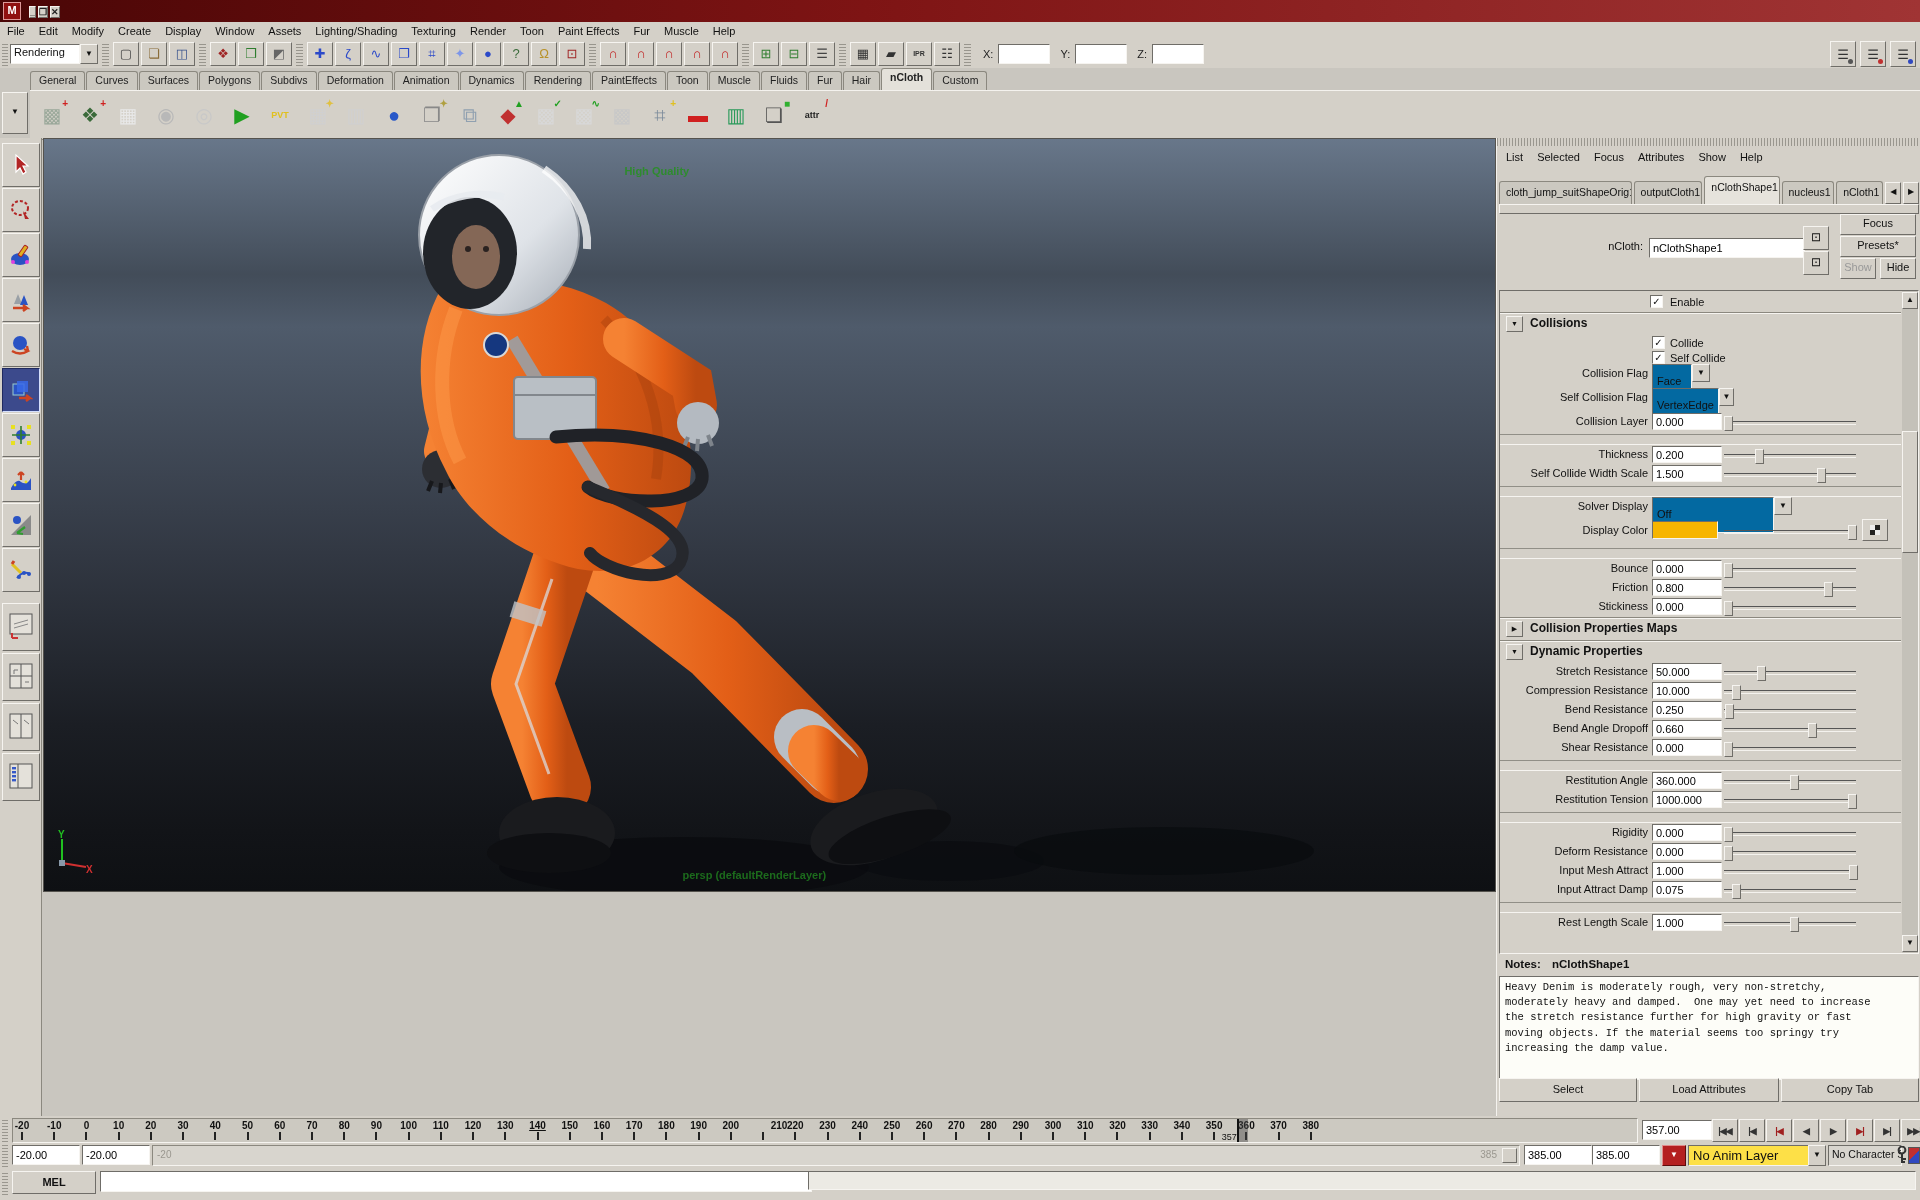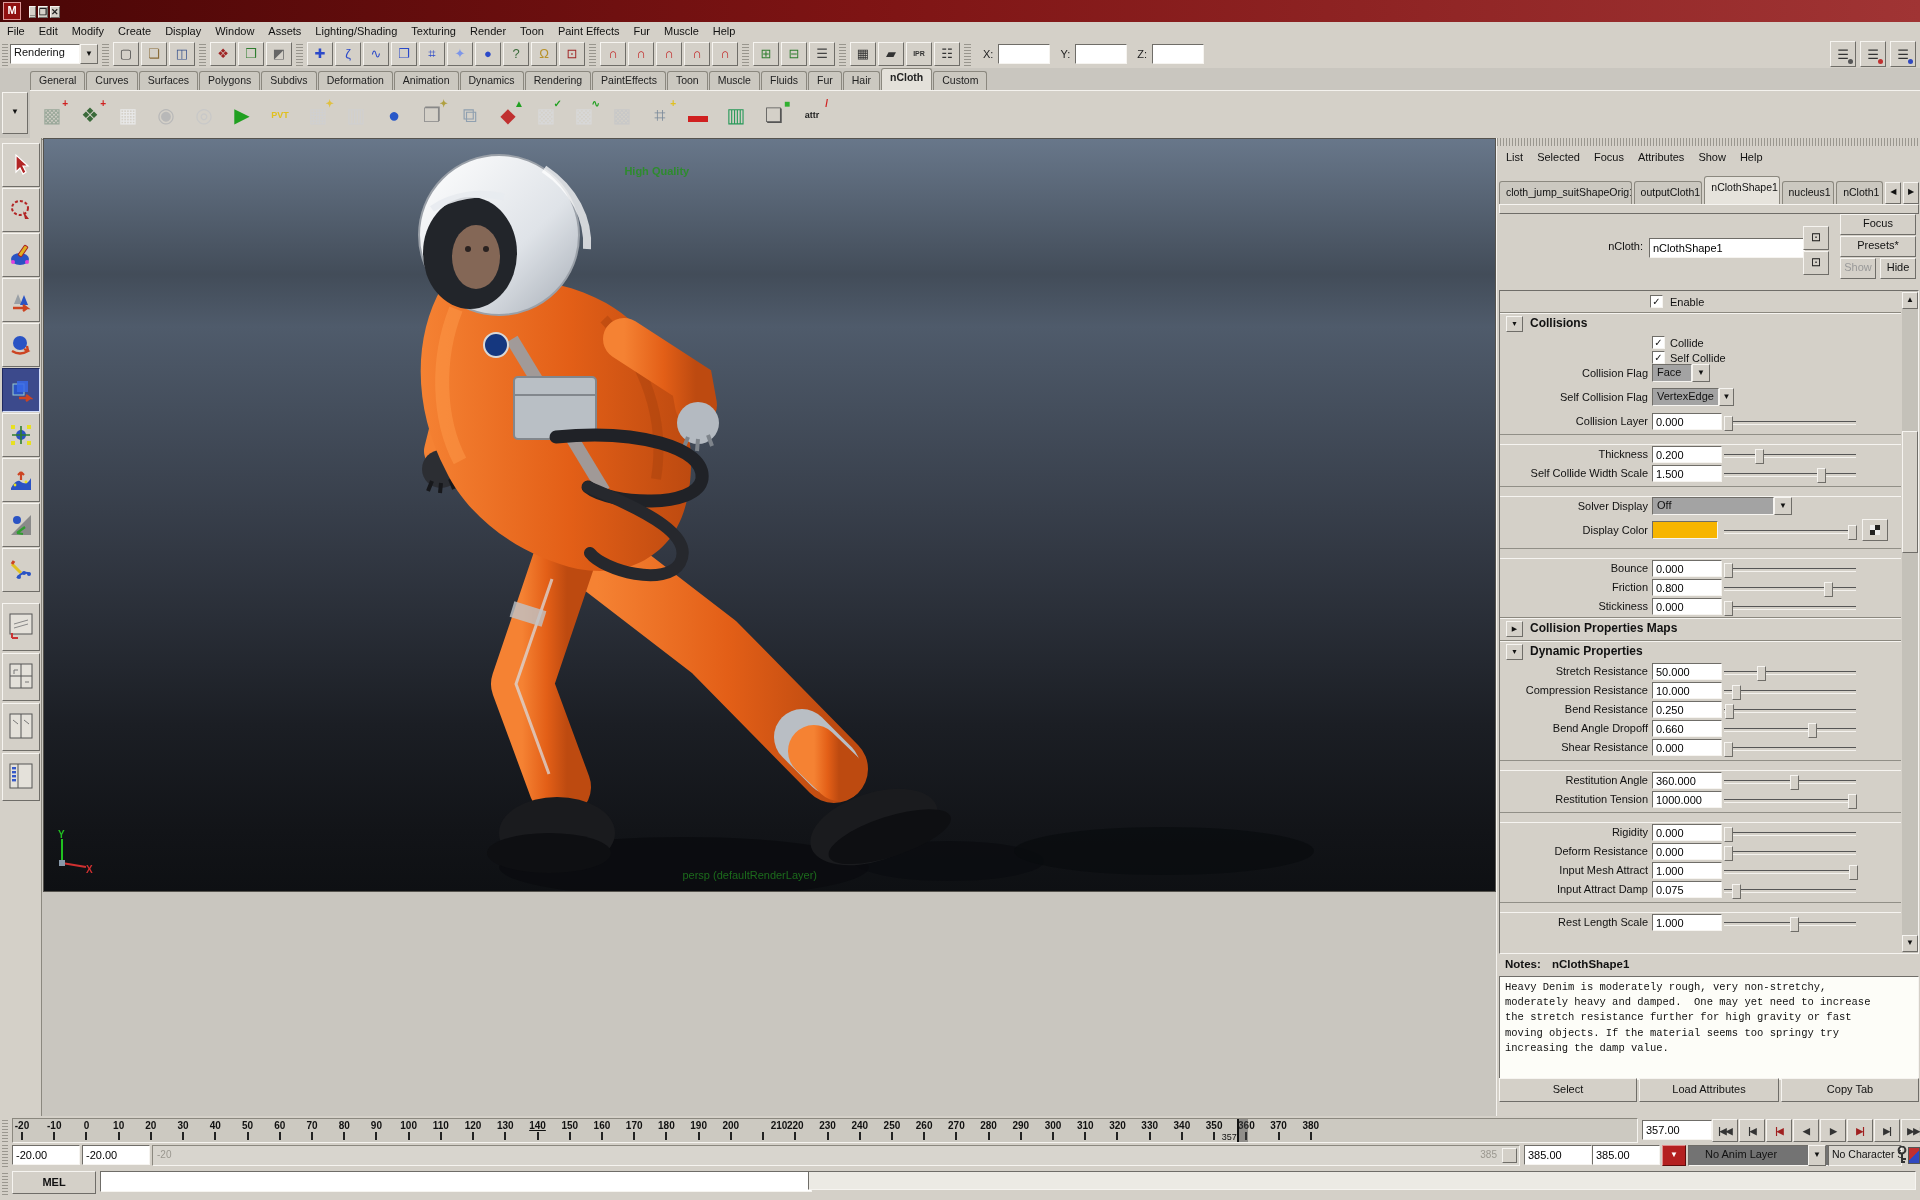--- a/index.html
+++ b/index.html
@@ -46,21 +46,21 @@
   
   #toolbox{top:138px;left:0;width:42px;height:978px;background:#d4d0c8;border-right:1px solid #8b887f;padding-top:4px;box-sizing:border-box}
   .tool{width:36px;height:42px;margin:1px auto;display:flex;align-items:center;justify-content:center}
   .tool.selected{background:#3c4a8c;border-color:#202a60 #d4defc #d4defc #202a60}
   .laybtn{width:36px;height:46px;margin:2px auto;display:flex;align-items:center;justify-content:center}
   
   #viewport{top:138px;left:43px;width:1453px;height:754px;
             background:linear-gradient(180deg,#68778a 0%,#55637350 18%,#4f5b6b 25%,#323843 55%,#1b1e24 78%,#121418 92%,#0e1013 100%);
             background-color:#3a424d;border:1px solid #55534e;box-sizing:border-box;overflow:hidden}
   #vp-quality{position:absolute;left:40%;top:26px;color:#2e8b2e;font-weight:bold;font-size:11px}
-  #vp-camera{position:absolute;left:44%;bottom:10px;color:#1c6b1c;font-weight:normal;font-size:11px}
+  #vp-camera{position:absolute;left:44%;bottom:10px;color:#1c6b1c;font-weight:bold;font-size:11px}
   #vp-axis{position:absolute;left:8px;bottom:18px}
   
   #ae{top:138px;left:1496px;width:424px;height:978px;background:#d4d0c8;border-left:1px solid #f4f2ee}
   #ae .aegrip{position:absolute;top:0;left:0;right:0;height:8px;background:repeating-linear-gradient(90deg,#9a978f 0 1px,transparent 1px 3px)}
   #ae-menu{position:absolute;top:9px;left:2px;height:20px}
   #ae-tabs{position:absolute;top:38px;left:2px;right:2px;height:28px;display:flex;align-items:flex-end;gap:2px}
   .aetab{height:22px;line-height:21px;padding:0 6px;font-size:10.5px;background:#cbc8c0;border:1px solid #8b887f;border-bottom:none;
          border-radius:3px 3px 0 0;white-space:nowrap;overflow:hidden}
   .aetab.active{background:#e6e3dc;height:27px;font-weight:normal}
   .aetabarrow{width:15px;height:20px;font-size:8px;text-align:center;line-height:18px}
@@ -74,21 +74,21 @@
   #ae-rows{position:absolute;top:0;left:0;right:17px;bottom:0;overflow:hidden;padding-top:2px}
   #ae-sb{position:absolute;top:0;right:0;bottom:0;width:16px;background:#c4c1b9}
   .sbbtn{position:absolute;left:0;width:14px;height:15px;font-size:8px;text-align:center;line-height:14px}
   #ae-sb-thumb{position:absolute;left:0;top:140px;width:14px;height:120px}
   .ae-row{position:relative;height:19px}
   .ae-row .lbl2{position:absolute;left:0;width:148px;top:3px;text-align:right;font-size:11px}
   .ae-field{position:absolute;left:152px;top:1px;width:62px;height:13px;font-size:11px;padding:1px 3px;background:#fff}
   .ae-track{position:absolute;left:224px;top:9px;width:132px;height:2px;border-top:1px solid #555;border-bottom:1px solid #f4f2ee}
   .ae-handle{position:absolute;top:-6px;width:7px;height:13px}
   .ae-dd{position:absolute;left:152px;top:0;height:16px;display:flex}
-  .ae-dd .ddval{background:#a3a3a3;height:14px;padding:1px 4px;font-size:11px;flex:1}
+  .ae-dd .ddval{background:#0369a1;height:14px;padding:10px 4px;font-size:11px;flex:1}
   .ae-cb{position:absolute;left:152px;top:2px;width:11px;height:11px;background:#fff;font-size:10px;line-height:11px;text-align:center}
   .ae-cblabel{position:absolute;left:170px;top:3px;font-size:11px}
   .ae-section{position:relative;height:20px;border-top:1px solid #f6f4f0;box-shadow:0 -1px 0 #8b887f;margin-top:2px}
   .ae-section .tri{position:absolute;left:6px;top:2px;width:15px;height:14px;font-size:7px;text-align:center;line-height:13px}
   .ae-section .ttl{position:absolute;left:30px;top:2px;font-weight:bold;font-size:12px}
   .ae-sepline{height:9px;border-top:1px solid #918f87;border-bottom:1px solid #f6f4f0;margin-top:3px}
   .ae-swatch{position:absolute;left:152px;top:0;width:64px;height:16px}
   .ae-checker{position:absolute;left:362px;top:-2px;width:24px;height:20px;display:flex;align-items:center;justify-content:center}
   .checker{width:10px;height:10px;background:conic-gradient(#222 0 25%,#eee 0 50%,#222 0 75%,#eee 0)}
   #ae-notes-label{position:absolute;top:820px;left:8px;font-weight:bold;font-size:11.5px}
@@ -108,21 +108,21 @@
   .tbtn{width:24px;height:21px;display:flex;align-items:center;justify-content:center;font-size:9px;letter-spacing:-1px;color:#333;font-weight:bold}
   
   #rangerow{top:1143px;left:0;right:0;height:25px;background:#d4d0c8;display:flex;align-items:center}
   .rfield{height:16px;font-size:11px;padding:1px 3px}
   #range-slider{position:absolute;left:152px;width:1366px;top:2px;height:19px;background:#d8d5ce;
                 border:1px solid;border-color:#8b887f #f6f4f0 #f6f4f0 #8b887f;color:#9a978f;font-size:10px}
   #range-slider .rmin{position:absolute;left:4px;top:3px}
   #range-slider .rmax{position:absolute;right:22px;top:3px}
   #range-handle{position:absolute;right:2px;top:2px;width:13px;height:13px}
   #redbtn{position:absolute;left:1662px;top:2px;width:22px;height:19px;background:#b42020;border:1px solid;border-color:#e08a8a #5e0b0b #5e0b0b #e08a8a;color:#fff;font-size:8px;text-align:center;line-height:18px}
-  #animlayer{position:absolute;left:1688px;top:2px;width:116px;height:15px;background:#737373;font-size:11px;padding:2px 16px}
+  #animlayer{position:absolute;left:1688px;top:2px;width:116px;height:15px;background:#fde047;font-size:13px;padding:2px 4px}
   #animlayer-dd{position:absolute;left:1808px;top:2px;width:16px;height:19px}
   #charset{position:absolute;left:1828px;top:2px;width:66px;height:15px;background:#d8d5ce;font-size:10.5px;padding:2px 3px;overflow:hidden;white-space:nowrap}
   #autokey{position:absolute;left:1897px;top:3px;width:10px;height:18px}
   #animprefs{position:absolute;left:1908px;top:4px;width:10px;height:15px;background:linear-gradient(135deg,#c03030 50%,#3048c0 50%);border:1px solid #555}
   
   #melrow{top:1168px;left:0;right:0;height:29px;background:#d4d0c8;display:flex;align-items:center}
   #mel-btn{position:absolute;left:12px;top:3px;width:82px;height:21px;font-weight:bold;font-size:11px;text-align:center;line-height:20px}
   #mel-input{position:absolute;left:100px;top:3px;width:704px;height:17px;font-size:11px;padding:1px 3px}
   #mel-results{position:absolute;left:808px;top:3px;width:1106px;height:17px;background:#eceae4}
   #bottomstrip{top:1197px;left:0;right:0;height:3px;background:#d4d0c8}

